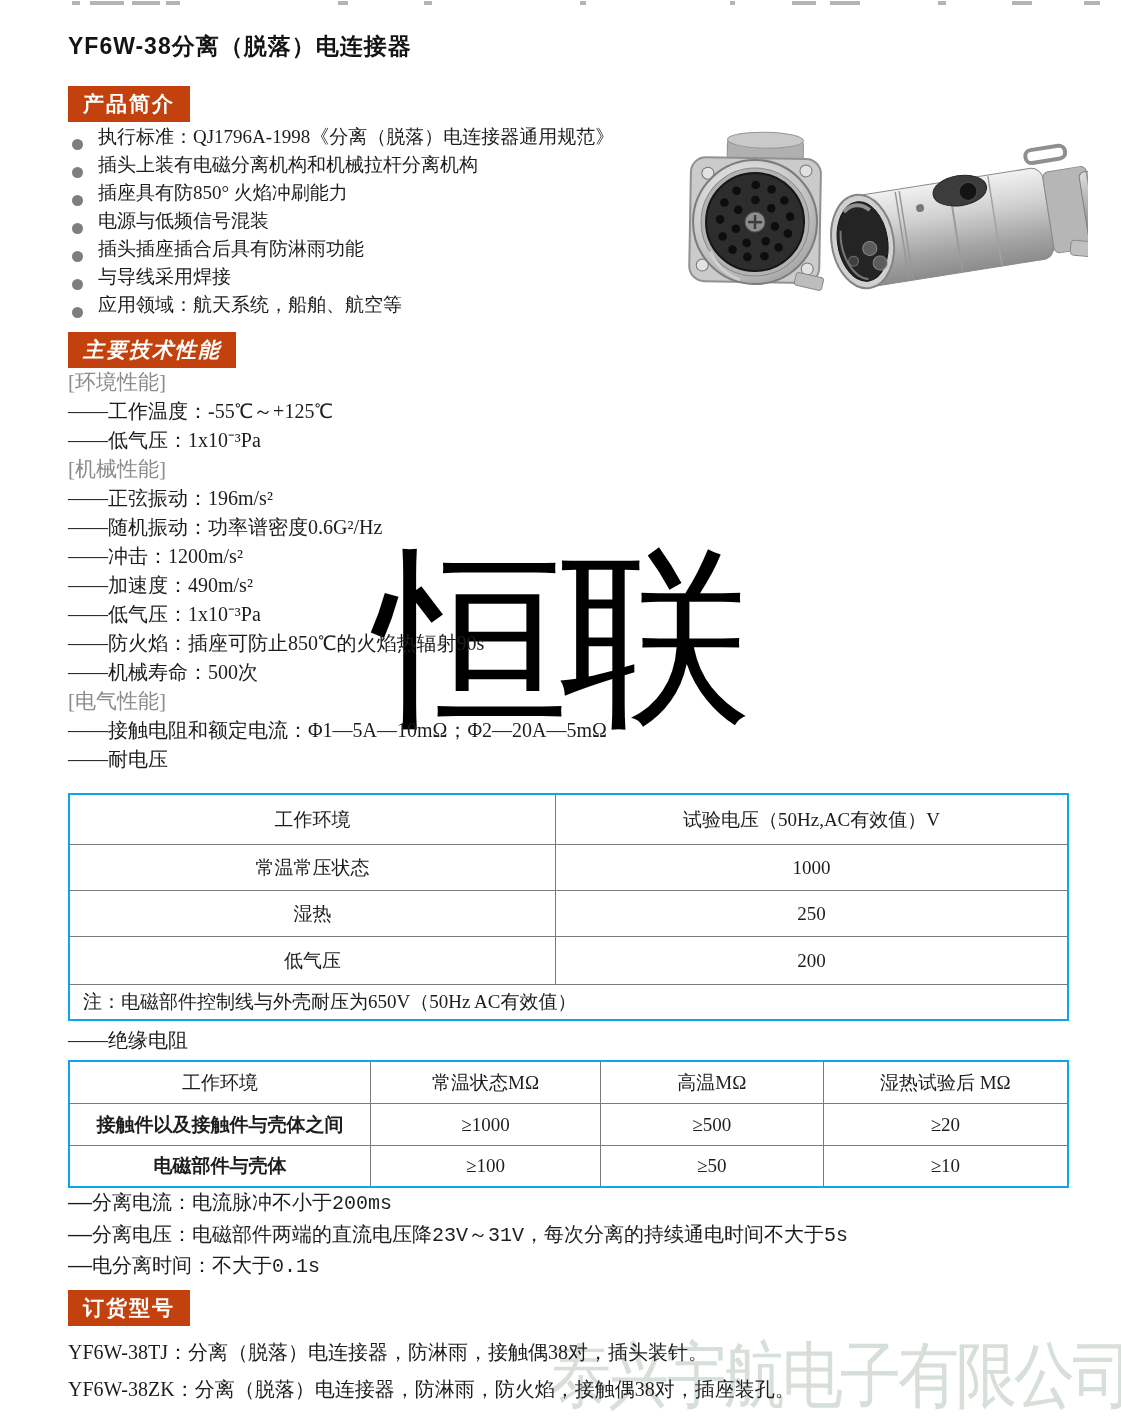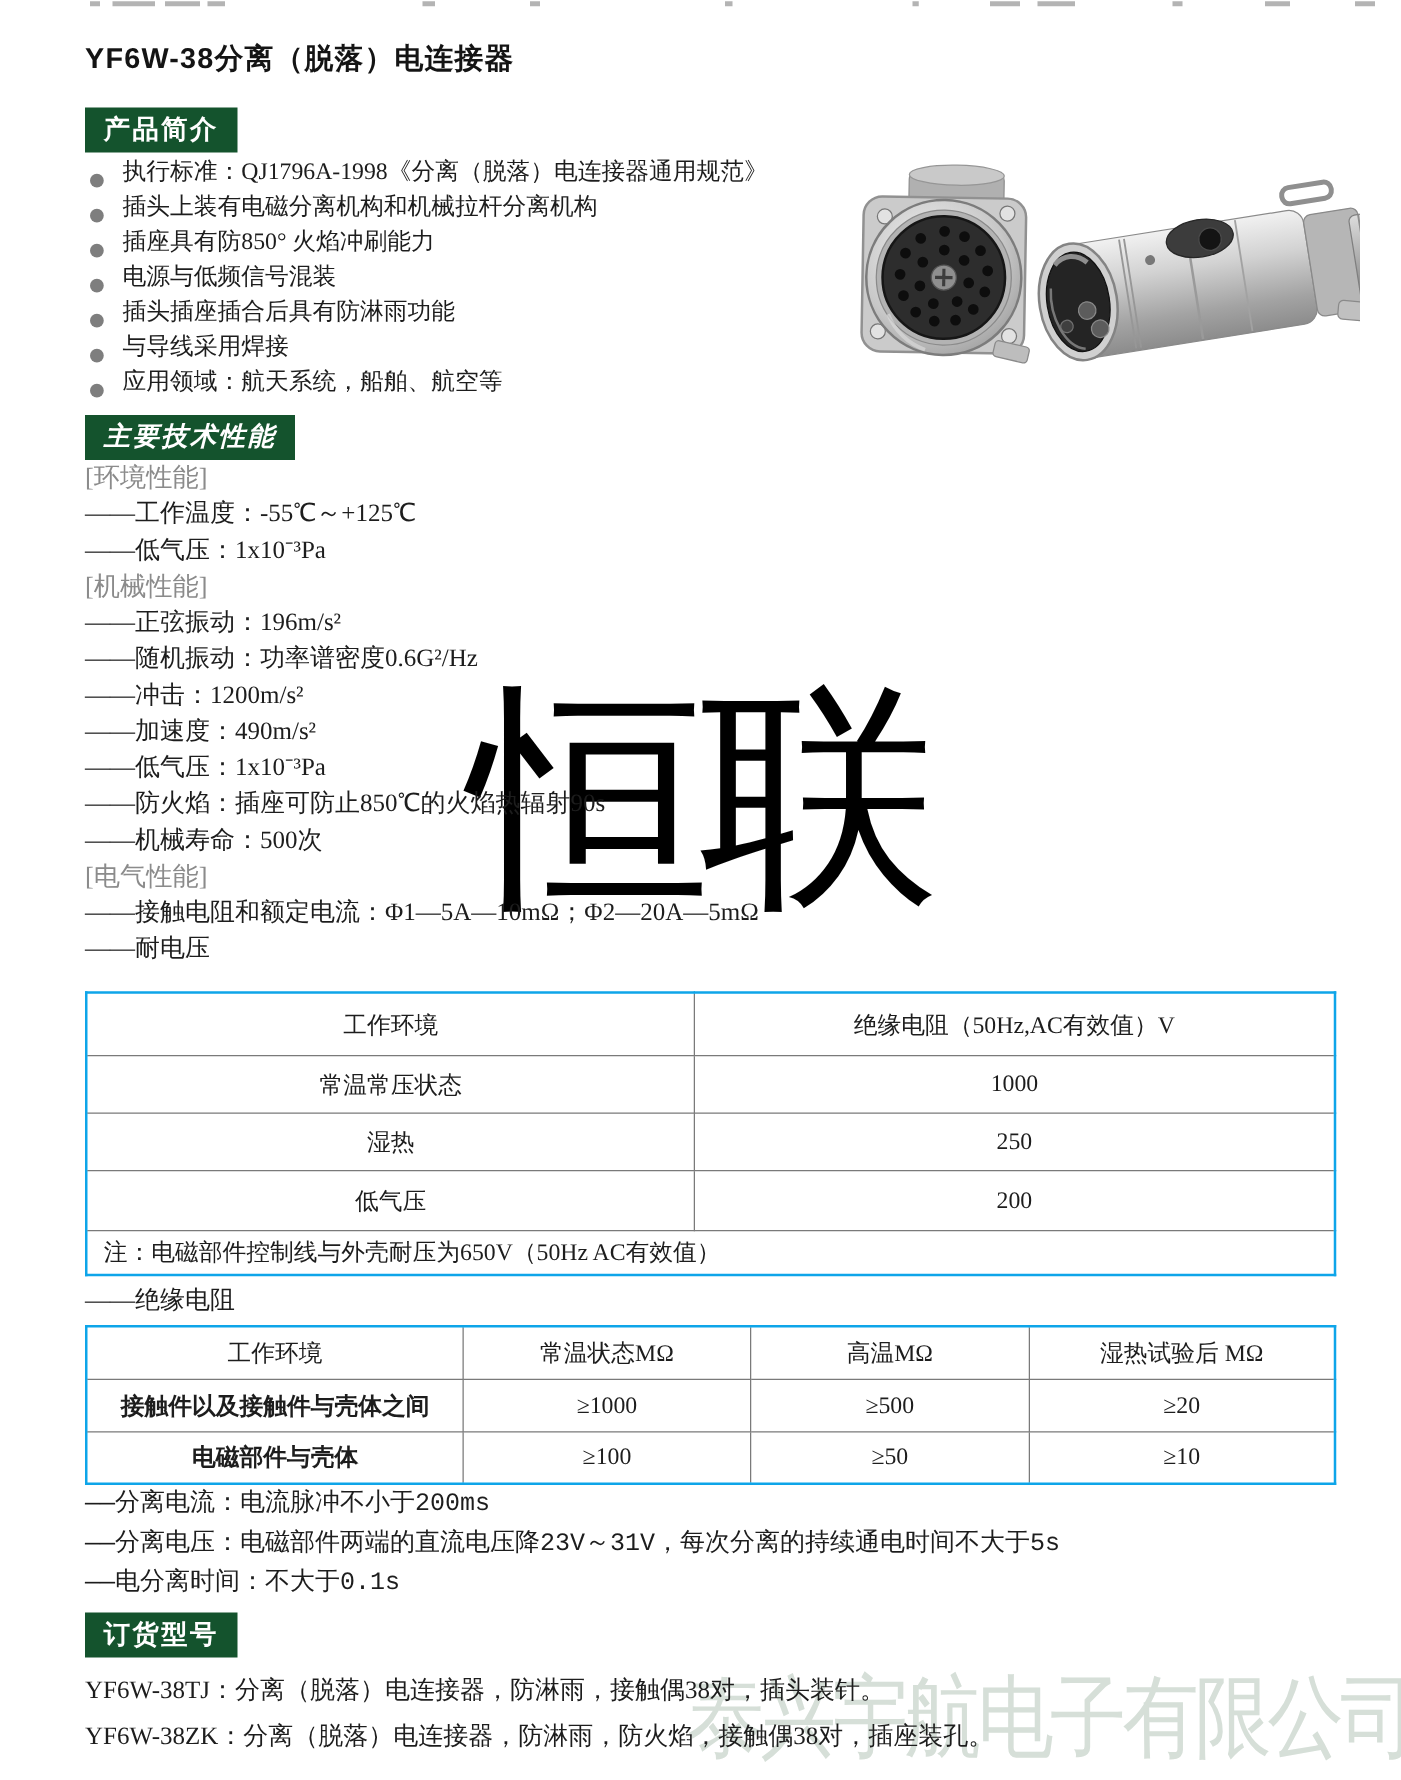--- a/index.html
+++ b/index.html
@@ -23,21 +23,21 @@
   }
 
   .layer{position:relative;z-index:1;}
 
   .title{
     position:absolute;left:68px;top:33px;margin:0;
     font-family:"Liberation Sans",sans-serif;font-weight:bold;
     font-size:23px;line-height:26px;color:#141414;letter-spacing:1px;
   }
   .sec-header{
-    position:absolute;left:68px;background:#14532d;color:#ffffff;
+    position:absolute;left:68px;background:#c2410c;color:#ffffff;
     font-family:"Liberation Sans",sans-serif;font-weight:bold;
     font-size:21px;line-height:25px;padding:5px 15px 6px;letter-spacing:2px;
     white-space:nowrap;
   }
   #h-intro{top:86px;}
   #h-perf{top:332px;font-style:italic;}
   #h-order{top:1290px;}
 
   .bullets{position:absolute;left:72px;top:122px;margin:0;padding:0;list-style:none;}
   .bullets li{height:28px;display:flex;align-items:flex-end;font-size:19px;white-space:nowrap;}
@@ -240,21 +240,21 @@
     </div>
 
     <table class="grid" id="t-voltage">
       <colgroup>
           <col style="width:48.7%">
           <col style="width:51.3%">
         </colgroup>
       <tbody>
           <tr class="hdr">
         <td>工作环境</td>
-        <td>绝缘电阻（50Hz,AC有效值）V</td>
+        <td>试验电压（50Hz,AC有效值）V</td>
       </tr>
       <tr class="r1">
         <td>常温常压状态</td>
         <td>1000</td>
       </tr>
       <tr class="r2">
         <td>湿热</td>
         <td>250</td>
       </tr>
       <tr class="r3">

